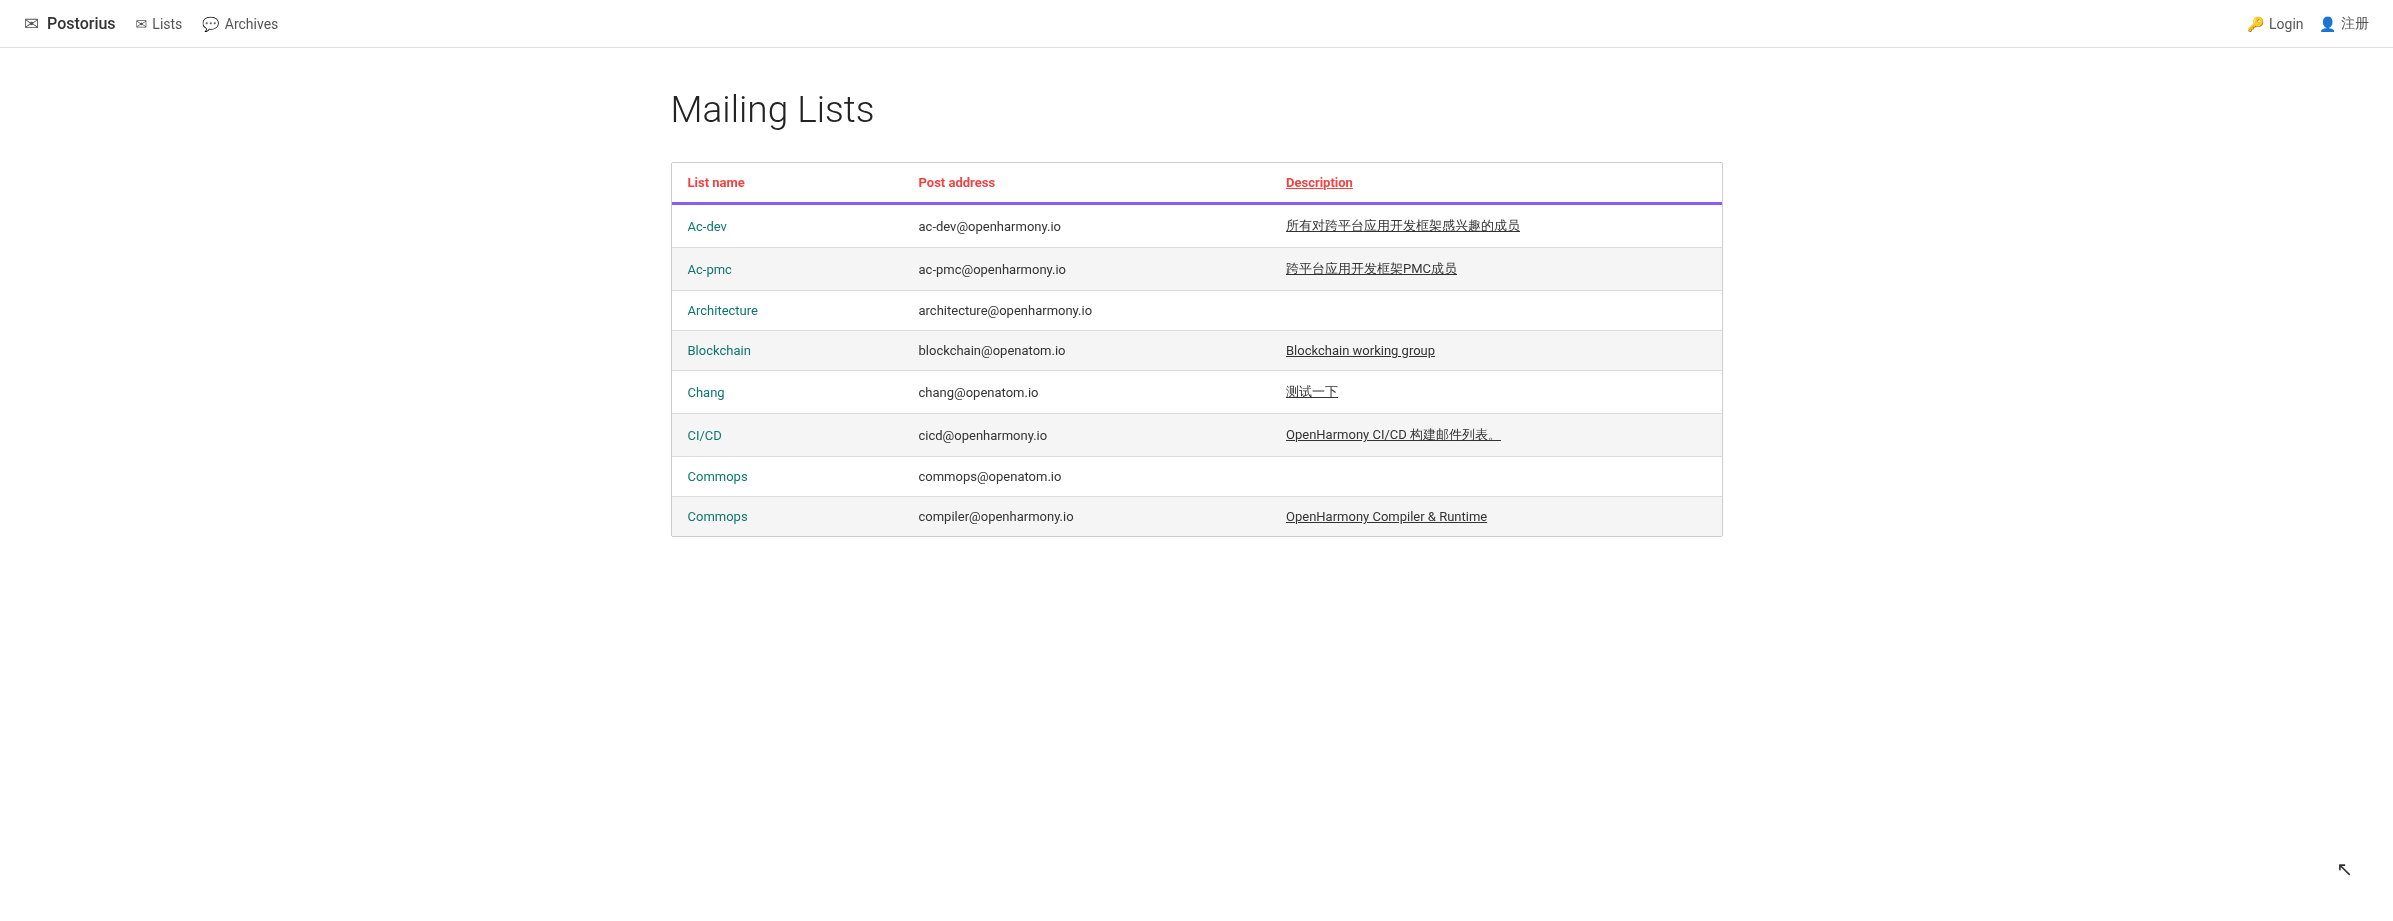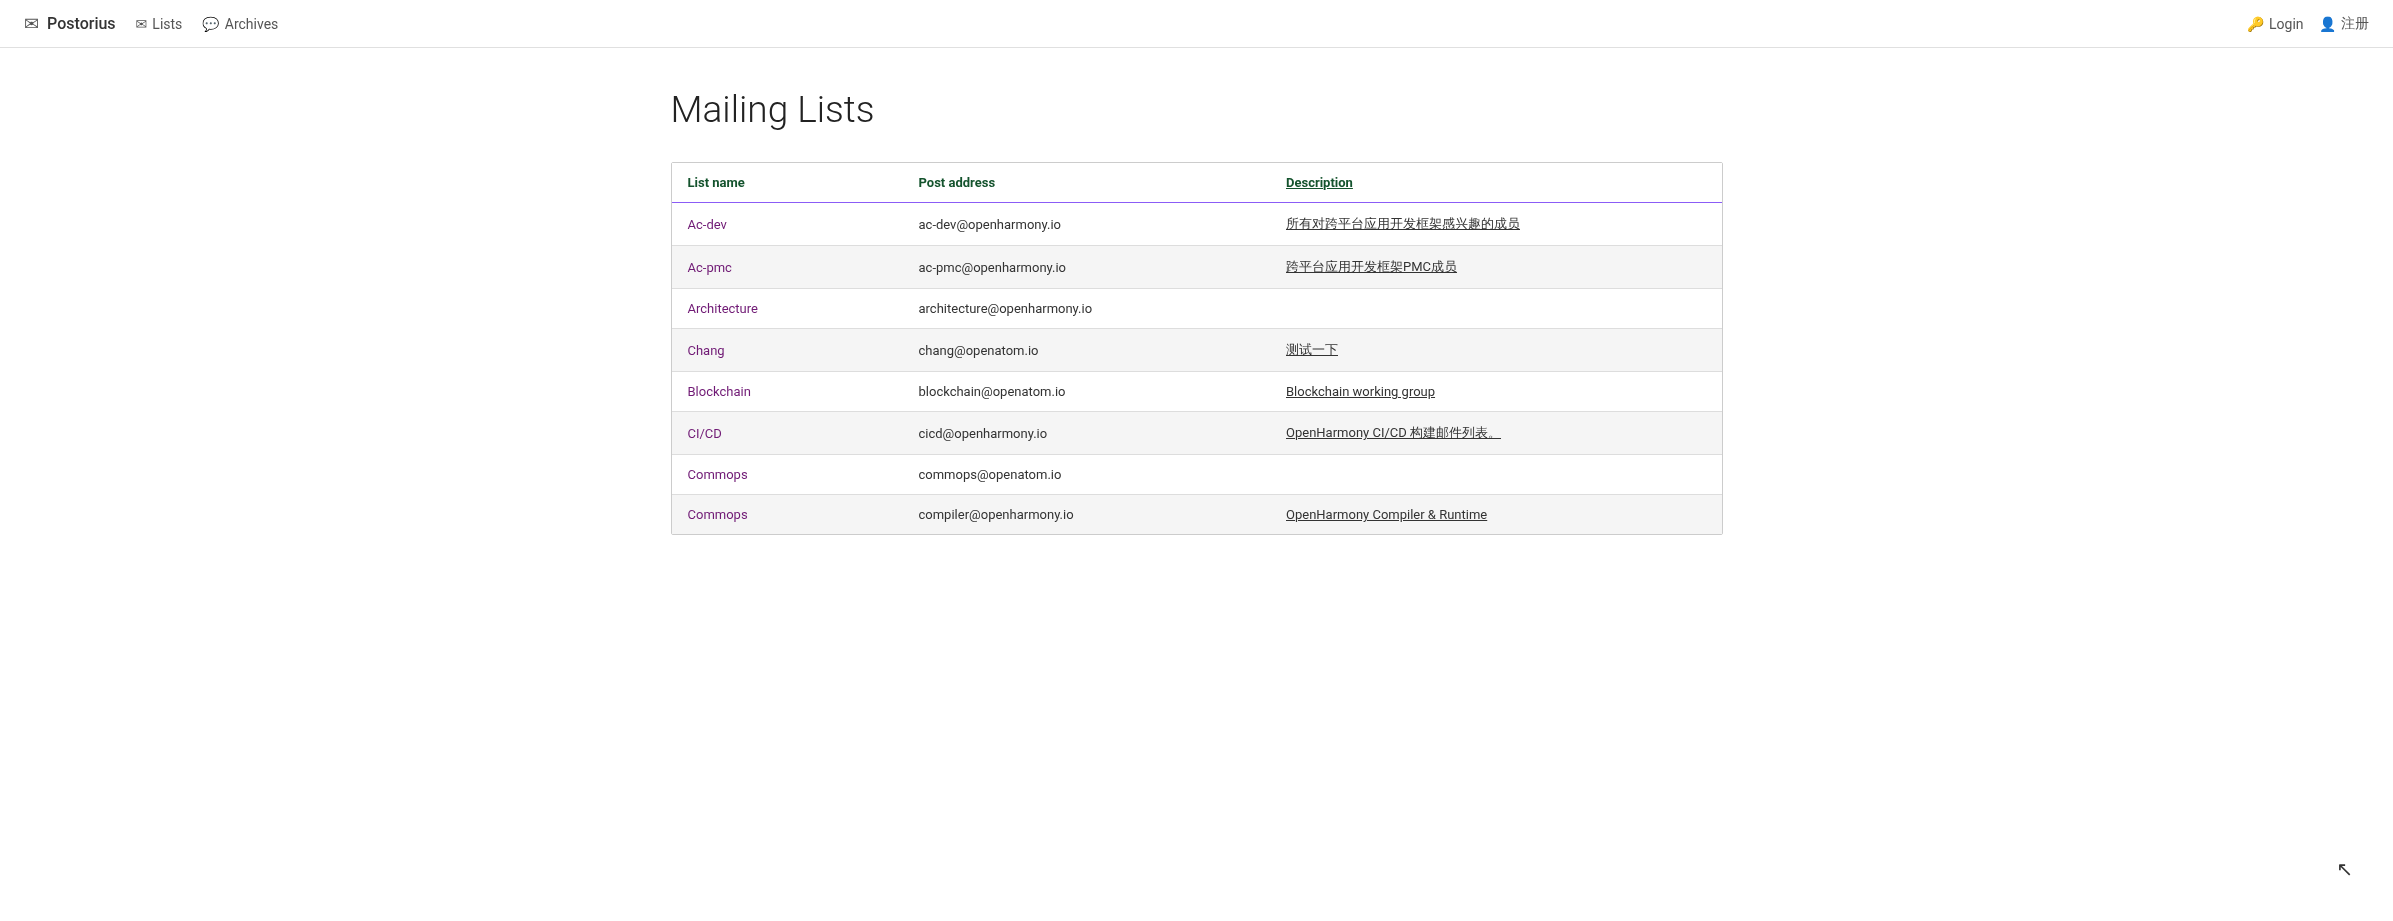--- a/index.html
+++ b/index.html
@@ -81,40 +81,40 @@
       border-collapse: collapse;
     }
     thead tr {
       background: #fff;
     }
     thead th {
       padding: 12px 16px;
       text-align: left;
       font-weight: 700;
       font-size: 13px;
-      color: #14532d;
-      border-bottom: 1px solid #8b5cf6;
+      color: #ef4444;
+      border-bottom: 3px solid #8b5cf6;
     }
     tbody tr:nth-child(even) {
       background: #f5f5f5;
     }
     tbody tr:nth-child(odd) {
       background: #fff;
     }
     tbody td {
       padding: 12px 16px;
       font-size: 13px;
       color: #333;
       border-bottom: 1px solid #ddd;
     }
     tbody tr:last-child td {
       border-bottom: none;
     }
     .list-link {
-      color: #701a75;
+      color: #0f766e;
       text-decoration: none;
     }
     .col-name { width: 22%; }
     .col-post { width: 35%; }
     .col-desc { width: 43%; text-decoration: underline; }
     
     .cursor-area {
       position: fixed;
       bottom: 40px;
       right: 40px;
@@ -175,28 +175,28 @@
             <td class="col-name"><a class="list-link" href="#">Ac-pmc</a></td>
             <td class="col-post">ac-pmc@openharmony.io</td>
             <td class="col-desc">跨平台应用开发框架PMC成员</td>
           </tr>
           <tr>
             <td class="col-name"><a class="list-link" href="#">Architecture</a></td>
             <td class="col-post">architecture@openharmony.io</td>
             <td class="col-desc"></td>
           </tr>
           <tr>
+            <td class="col-name"><a class="list-link" href="#">Blockchain</a></td>
+            <td class="col-post">blockchain@openatom.io</td>
+            <td class="col-desc">Blockchain working group</td>
+          </tr>
+          <tr>
             <td class="col-name"><a class="list-link" href="#">Chang</a></td>
             <td class="col-post">chang@openatom.io</td>
             <td class="col-desc">测试一下</td>
-          </tr>
-          <tr>
-            <td class="col-name"><a class="list-link" href="#">Blockchain</a></td>
-            <td class="col-post">blockchain@openatom.io</td>
-            <td class="col-desc">Blockchain working group</td>
           </tr>
           <tr>
             <td class="col-name"><a class="list-link" href="#">CI/CD</a></td>
             <td class="col-post">cicd@openharmony.io</td>
             <td class="col-desc">OpenHarmony CI/CD 构建邮件列表。</td>
           </tr>
           <tr>
             <td class="col-name"><a class="list-link" href="#">Commops</a></td>
             <td class="col-post">commops@openatom.io</td>
             <td class="col-desc"></td>

